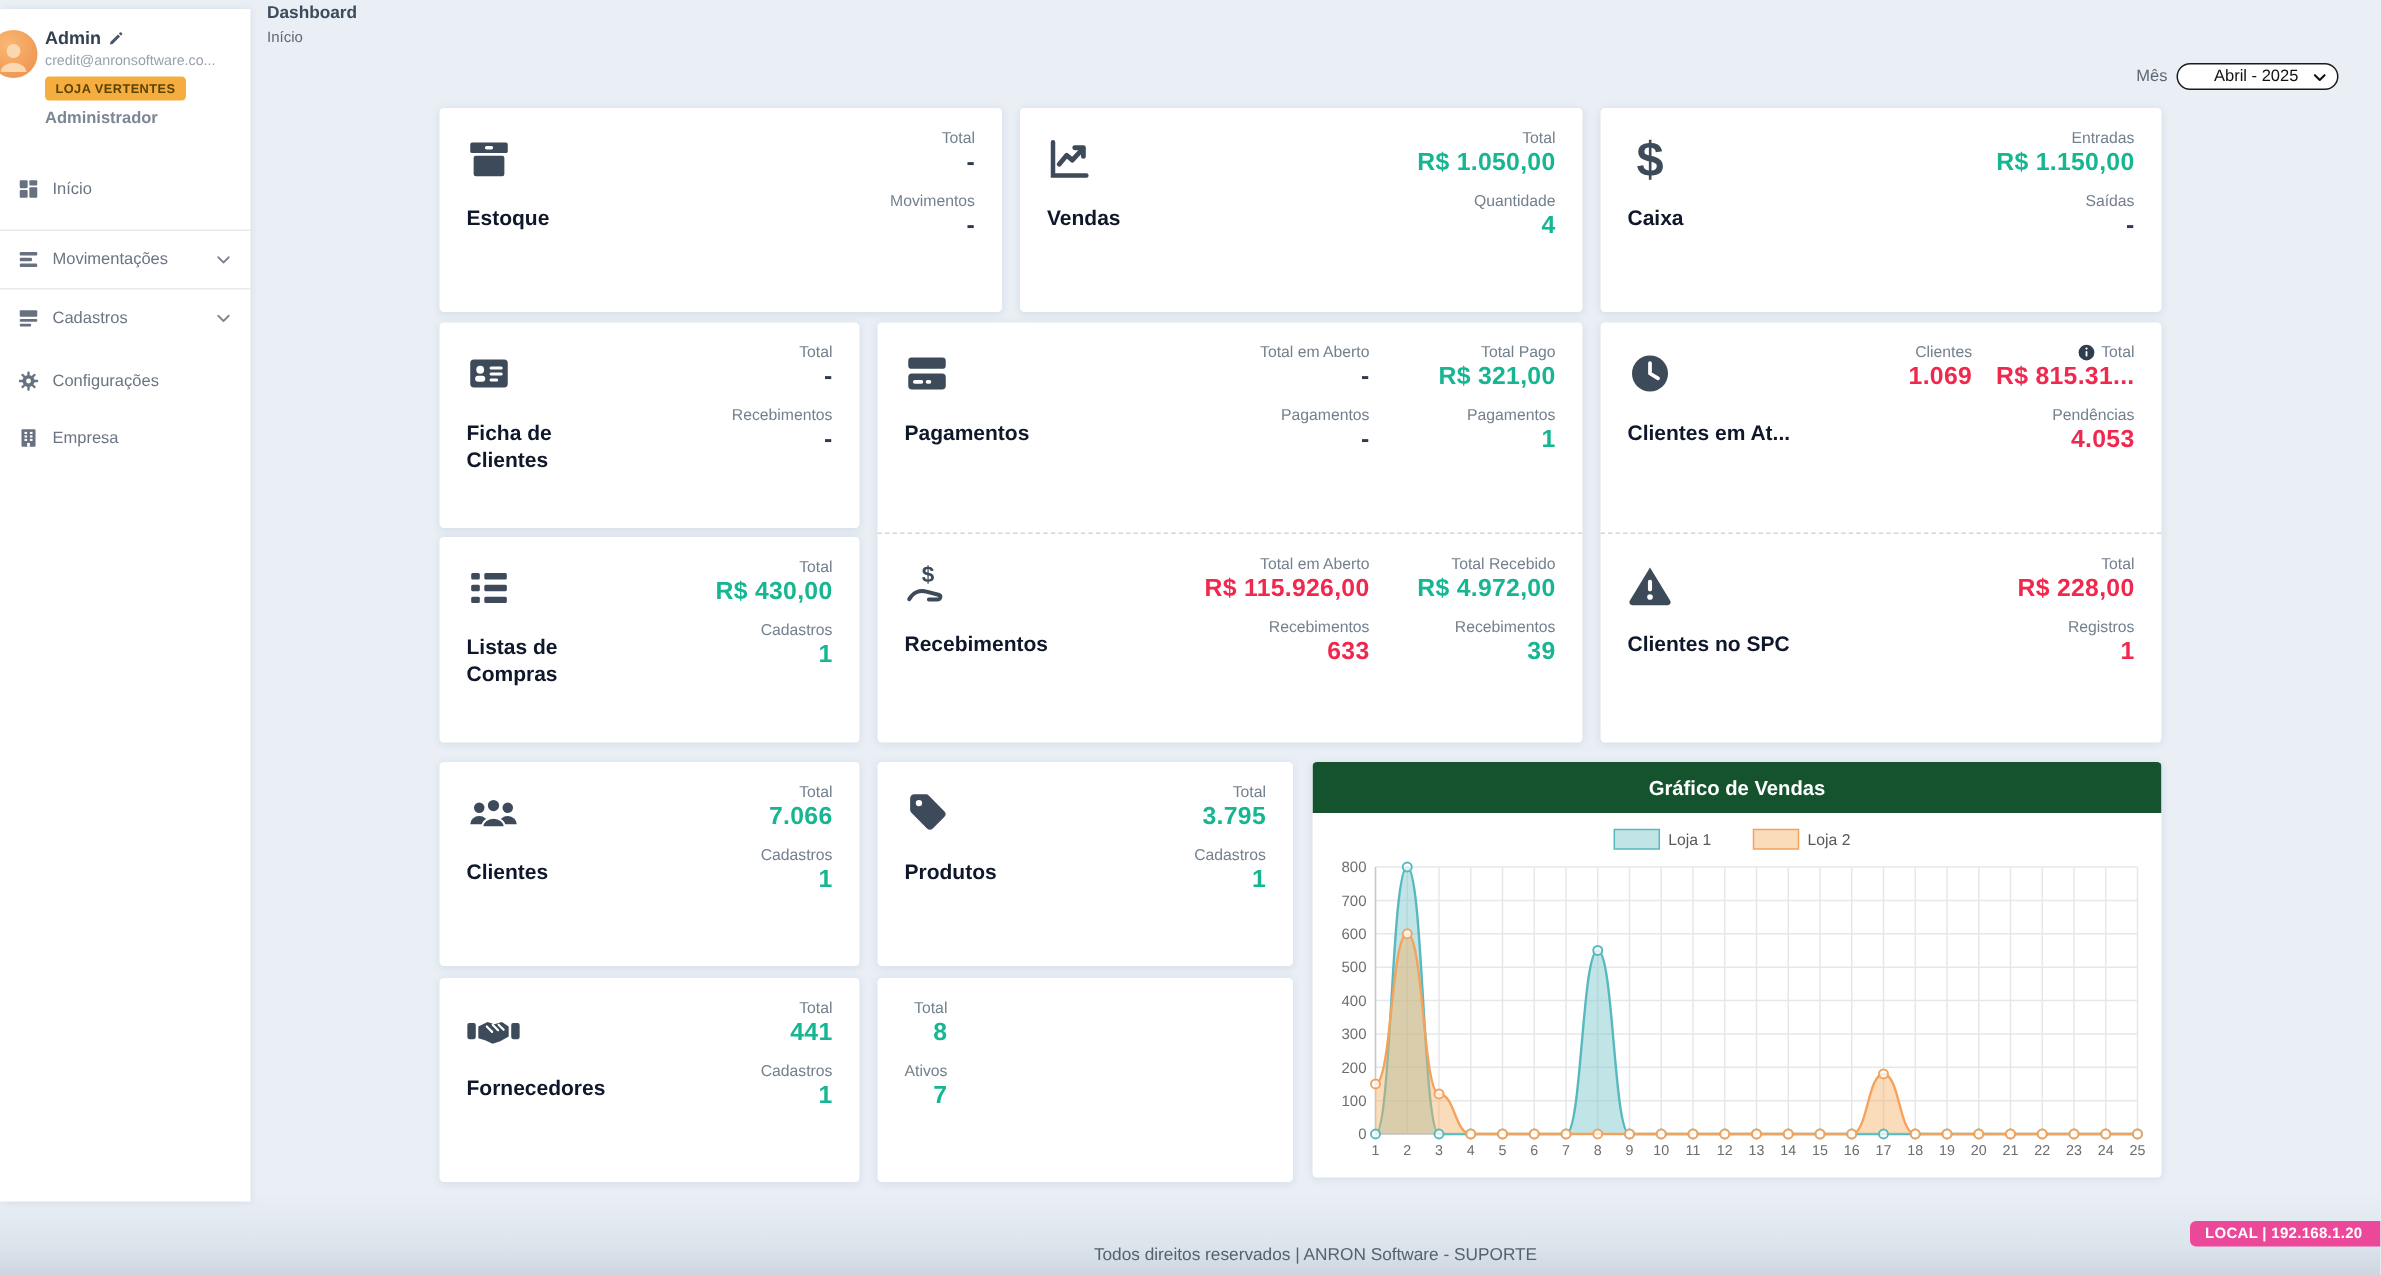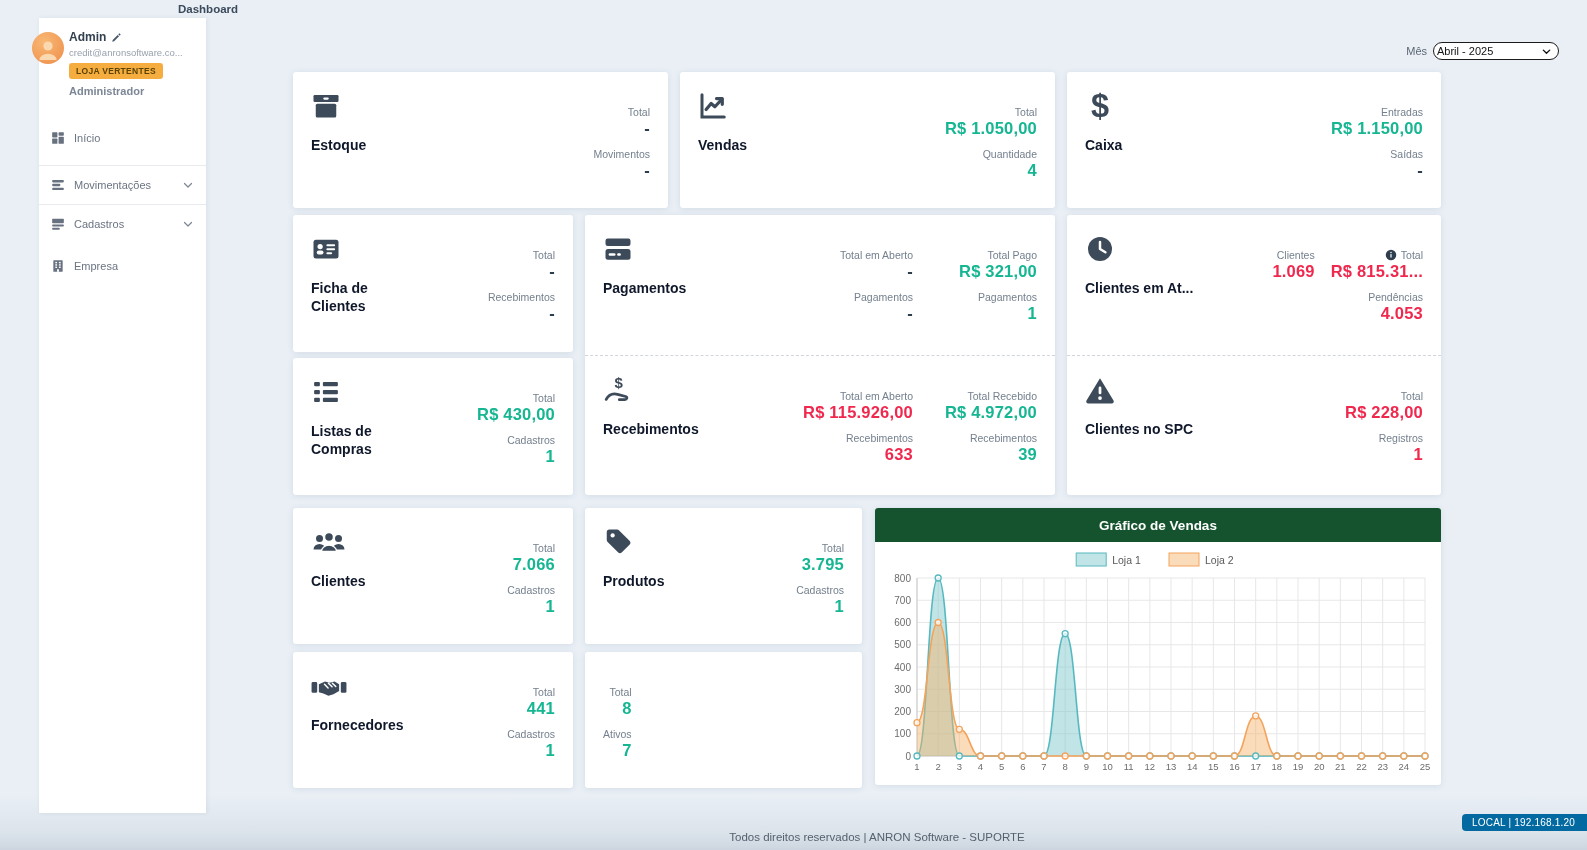--- a/index.html
+++ b/index.html
@@ -3,22 +3,22 @@
 <meta charset="utf-8">
 <style>
   html,body{margin:0;padding:0;}
   body{
     width:1587px;height:850px;position:relative;overflow:hidden;
     background:#e9eff5;
     font-family:"Liberation Sans", sans-serif;
     -webkit-font-smoothing:antialiased;
   }
   
-  .sidebar{position:absolute;left:0;top:18px;width:167px;height:795px;background:#fff;
-    box-shadow:1px 0 5px rgba(30,50,80,.08);z-index:3;margin-left:39px;}
+  .sidebar{position:absolute;left:0;top:6px;width:167px;height:795px;background:#fff;
+    box-shadow:1px 0 5px rgba(30,50,80,.08);z-index:3;}
   .profile{position:relative;padding:12px 8px 4px 30px;}
   .avatar{position:absolute;left:-7px;top:14px;width:32px;height:32px;border-radius:50%;
     background:radial-gradient(circle at 38% 30%, #f8b873, #ee8d4b);overflow:hidden;}
   .avatar svg{position:absolute;left:4px;top:5px;width:24px;height:26px;color:#fbd9b0;}
   .profile-name{font-size:12px;font-weight:bold;color:#33404f;display:flex;align-items:center;gap:5px;}
   .edit-ic{width:11px;height:11px;color:#4a5868;cursor:pointer;}
   .profile-email{font-size:9.5px;color:#98a1ad;margin-top:3px;white-space:nowrap;}
   .store-badge{display:inline-block;background:#f6ad3f;color:#5b4304;font-size:8.5px;font-weight:bold;
     padding:3px 7px;border-radius:3px;margin-top:5px;letter-spacing:.3px;}
   .profile-role{font-size:11px;color:#7c8694;font-weight:bold;margin-top:6px;}
@@ -26,53 +26,53 @@
   .menu-item{display:flex;align-items:center;gap:9px;padding:12px 12px;font-size:11px;color:#6b7483;cursor:pointer;}
   .menu-item .mi{width:14px;height:14px;color:#67717f;flex:0 0 auto;}
   .menu-group{border-top:1px solid #e8eaee;margin-top:8px;margin-bottom:4px;}
   .menu-group .menu-item{border-bottom:1px solid #e8eaee;}
   .chev{margin-left:auto;width:12px;height:12px;color:#7c8694;}
   
   .page-title{position:absolute;left:178px;top:3px;font-size:11.5px;font-weight:bold;color:#3b4a5c;}
   .breadcrumb{position:absolute;left:178px;top:20px;font-size:10px;color:#5e6a79;}
   .month-box{position:absolute;top:42px;right:28px;display:flex;align-items:center;gap:6px;z-index:2;}
   .month-label{font-size:11px;color:#5c6774;}
-  .month-select{display:flex;align-items:center;justify-content:space-between;width:126px;height:18px;
+  .month-select{display:flex;align-items:center;justify-content:space-between;width:108px;height:18px;
     border:1.6px solid #1c1c1c;border-radius:9px;background:#fff;font-size:11px;color:#111;
-    padding:0 6px 0 3px;box-sizing:border-box;cursor:pointer;}
+    padding:0 6px 0 24px;box-sizing:border-box;cursor:pointer;}
   .month-select .sel-chev{width:11px;height:11px;color:#111;}
   
   .card{position:absolute;background:#fff;border-radius:3px;box-shadow:0 1px 6px rgba(40,60,90,.10);box-sizing:border-box;}
   .card-inner{display:flex;justify-content:space-between;padding:14px 18px;height:100%;box-sizing:border-box;}
   .cleft{display:flex;flex-direction:column;align-items:flex-start;}
   .cicon{width:30px;height:30px;color:#3d4a59;margin-top:5px;}
   .cicon.wide{width:36px;}
   .ctitle{margin-top:15px;font-size:14px;font-weight:600;color:#0f172a;line-height:1.3;max-width:130px;}
   .ctitle.narrow{max-width:70px;}
-  .cstats{display:flex;gap:26px;align-items:flex-start;margin-top:20px;}
+  .cstats{display:flex;gap:26px;align-items:flex-start;}
   .scol{display:flex;flex-direction:column;gap:10px;align-items:flex-end;}
   .stat{text-align:right;}
   .slabel{font-size:10.5px;color:#74808e;display:flex;align-items:center;gap:4px;justify-content:flex-end;}
   .sval{font-size:16.5px;font-weight:bold;color:#2e3d4d;margin-top:1px;letter-spacing:.2px;}
   .sval.teal{color:#16b693;}
   .sval.red{color:#f0284e;}
   .half{height:140px;padding:14px 18px;box-sizing:border-box;display:flex;justify-content:space-between;}
   .half + .half{border-top:1px dashed #d2d6da;}
   .info-ic{width:12px;height:12px;display:inline-block;cursor:pointer;}
   
   .chart-card{padding:0;overflow:hidden;}
   .chart-header{height:34px;background:#14532d;color:#fff;font-size:13.5px;font-weight:bold;
     display:flex;align-items:center;justify-content:center;}
   .chart-body{padding:6px 8px 2px 8px;}
   .chart{width:550px;height:238px;display:block;}
   
   .footer-grad{position:absolute;left:0;bottom:0;width:100%;height:56px;
     background:linear-gradient(180deg,rgba(130,150,170,0) 0%,rgba(130,150,170,.12) 65%,rgba(105,125,148,.22) 100%);z-index:1;}
   .footer-text{position:absolute;left:167px;width:1420px;bottom:7px;text-align:center;font-size:11.5px;color:#55616e;z-index:2;}
-  .env-badge{position:absolute;right:0;top:814px;background:#0369a1;color:#fff;font-size:10px;font-weight:normal;
+  .env-badge{position:absolute;right:0;top:814px;background:#ec4899;color:#fff;font-size:10px;font-weight:bold;
     padding:3px 12px 3px 10px;border-radius:4px 0 0 4px;z-index:4;letter-spacing:.2px;}
 </style>
 </head>
 <body>
 
 <div class="sidebar">
   <div class="profile">
     <span class="avatar">
       <svg viewBox="0 0 24 24" fill="currentColor">
           <circle cx="12" cy="8" r="4.6"></circle>
@@ -116,20 +116,37 @@
         <svg class="mi" viewBox="0 0 24 24" fill="currentColor">
             <rect x="2" y="3" width="20" height="7.5" rx="1.2"></rect>
             <rect x="2" y="13" width="20" height="3.2" rx="1.2"></rect>
             <rect x="2" y="18.5" width="13" height="3.2" rx="1.2"></rect>
           </svg>
         <span>Cadastros</span>
         <svg class="chev" viewBox="0 0 24 24" fill="none" stroke="currentColor" stroke-width="2.4" stroke-linecap="round" stroke-linejoin="round">
             <path d="M5 9l7 7 7-7"></path>
           </svg>
       </div>
+    </div>
+    <div class="menu-item">
+      <svg class="mi" viewBox="0 0 24 24" fill="currentColor">
+          <g>
+            <rect x="10.7" y="1" width="2.6" height="5" rx="1"></rect>
+            <rect x="10.7" y="1" width="2.6" height="5" rx="1" transform="rotate(45 12 12)"></rect>
+            <rect x="10.7" y="1" width="2.6" height="5" rx="1" transform="rotate(90 12 12)"></rect>
+            <rect x="10.7" y="1" width="2.6" height="5" rx="1" transform="rotate(135 12 12)"></rect>
+            <rect x="10.7" y="1" width="2.6" height="5" rx="1" transform="rotate(180 12 12)"></rect>
+            <rect x="10.7" y="1" width="2.6" height="5" rx="1" transform="rotate(225 12 12)"></rect>
+            <rect x="10.7" y="1" width="2.6" height="5" rx="1" transform="rotate(270 12 12)"></rect>
+            <rect x="10.7" y="1" width="2.6" height="5" rx="1" transform="rotate(315 12 12)"></rect>
+            <circle cx="12" cy="12" r="7"></circle>
+          </g>
+          <circle cx="12" cy="12" r="2.8" fill="#fff"></circle>
+        </svg>
+      <span>Configurações</span>
     </div>
     <div class="menu-item">
       <svg class="mi" viewBox="0 0 24 24" fill="currentColor">
           <rect x="4" y="2" width="16" height="20" rx="1.2"></rect>
           <g fill="#fff">
             <rect x="7.4" y="5" width="3" height="2.4"></rect>
             <rect x="13.6" y="5" width="3" height="2.4"></rect>
             <rect x="7.4" y="9" width="3" height="2.4"></rect>
             <rect x="13.6" y="9" width="3" height="2.4"></rect>
             <rect x="7.4" y="13" width="3" height="2.4"></rect>

